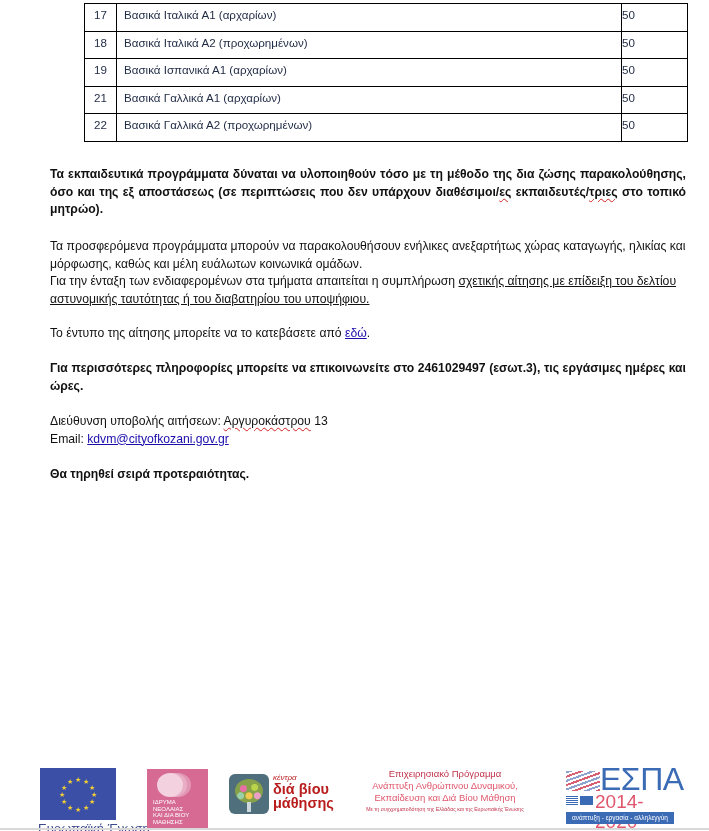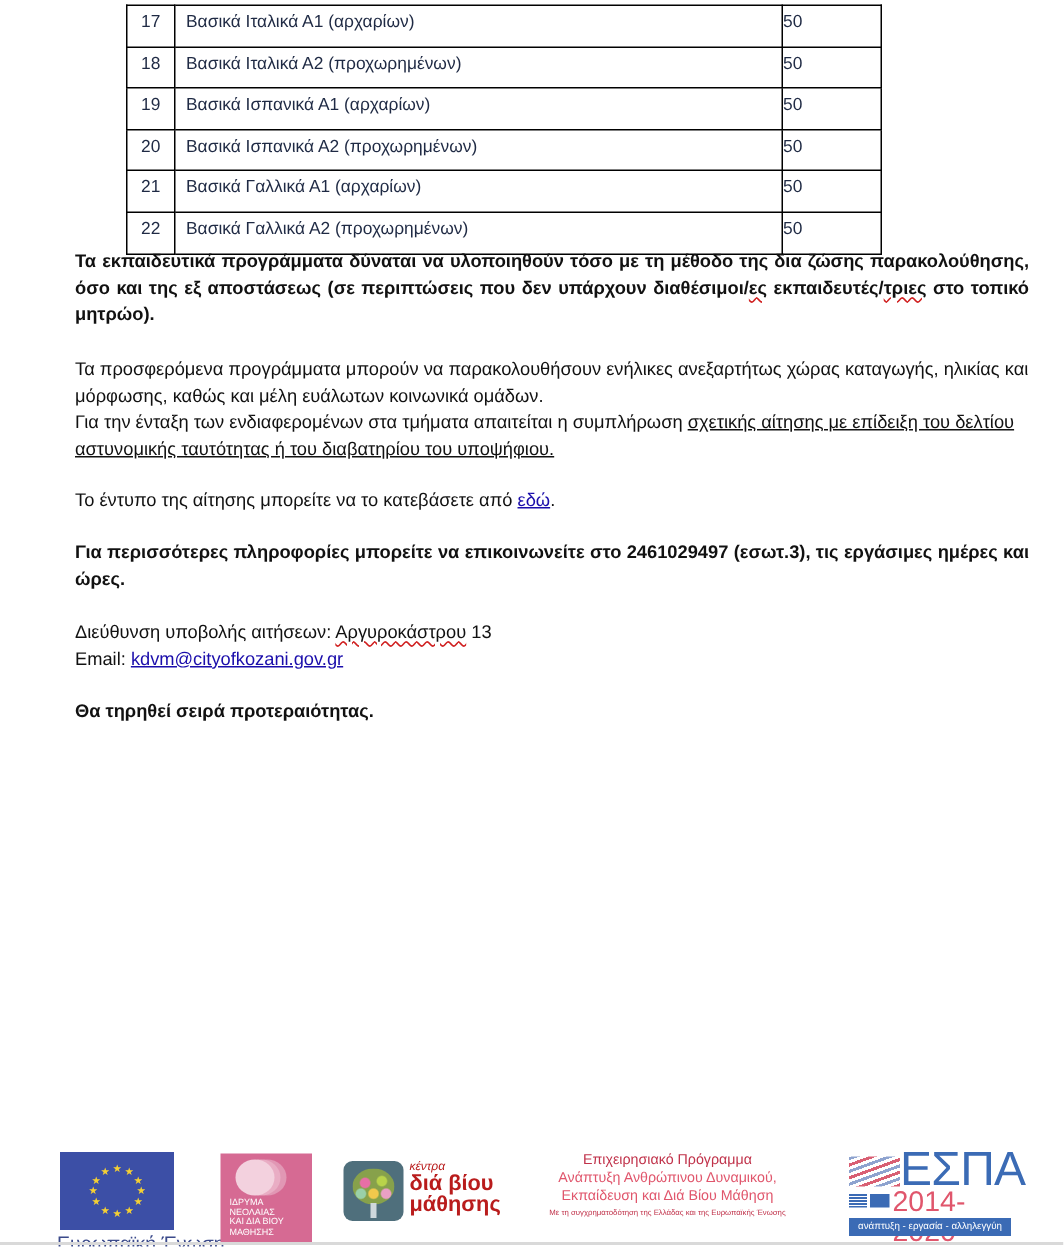--- a/index.html
+++ b/index.html
@@ -1,20 +1,20 @@
 <!DOCTYPE html>
 <html><head>
   <meta charset="utf-8">
   <style>
     html, body { margin: 0; padding: 0; background: #ffffff; }
     body { width: 709px; height: 831px; position: relative; overflow: hidden;
            font-family: "Liberation Sans", "DejaVu Sans", sans-serif; color: #111; }
     .page { position: absolute; left: 0; top: 0; width: 709px; height: 831px; }
 
-    table.courses { position: absolute; left: 84px; top: 3px; width: 504px;
+    table.courses { position: absolute; left: 84px; top: 3px; width: 604px;
                     border-collapse: collapse; font-size: 11.6px; color: #1f2a44; }
     table.courses td { border: 1px solid #000; height: 23.6px; padding: 0 0 0 0;
                        vertical-align: top; line-height: 16px; }
     td.num { width: 31px; text-align: center; padding-top: 3px !important; }
     td.name { padding-left: 7px !important; padding-top: 3px !important; }
     td.count { width: 65px; padding-top: 3px !important; }
 
     .para { position: absolute; left: 50px; width: 636px; font-size: 12.2px; line-height: 17.5px; }
     .bold { font-weight: bold; }
     .justify { text-align: justify; }
@@ -76,25 +76,20 @@
         <td class="count">50</td>
       </tr>
       <tr>
         <td class="num">18</td>
         <td class="name">Βασικά Ιταλικά Α2 (προχωρημένων)</td>
         <td class="count">50</td>
       </tr>
       <tr>
         <td class="num">19</td>
         <td class="name">Βασικά Ισπανικά Α1 (αρχαρίων)</td>
-        <td class="count">50</td>
-      </tr>
-      <tr>
-        <td class="num">20</td>
-        <td class="name">Βασικά Ισπανικά Α2 (προχωρημένων)</td>
         <td class="count">50</td>
       </tr>
       <tr>
         <td class="num">21</td>
         <td class="name">Βασικά Γαλλικά Α1 (αρχαρίων)</td>
         <td class="count">50</td>
       </tr>
       <tr>
         <td class="num">22</td>
         <td class="name">Βασικά Γαλλικά Α2 (προχωρημένων)</td>

